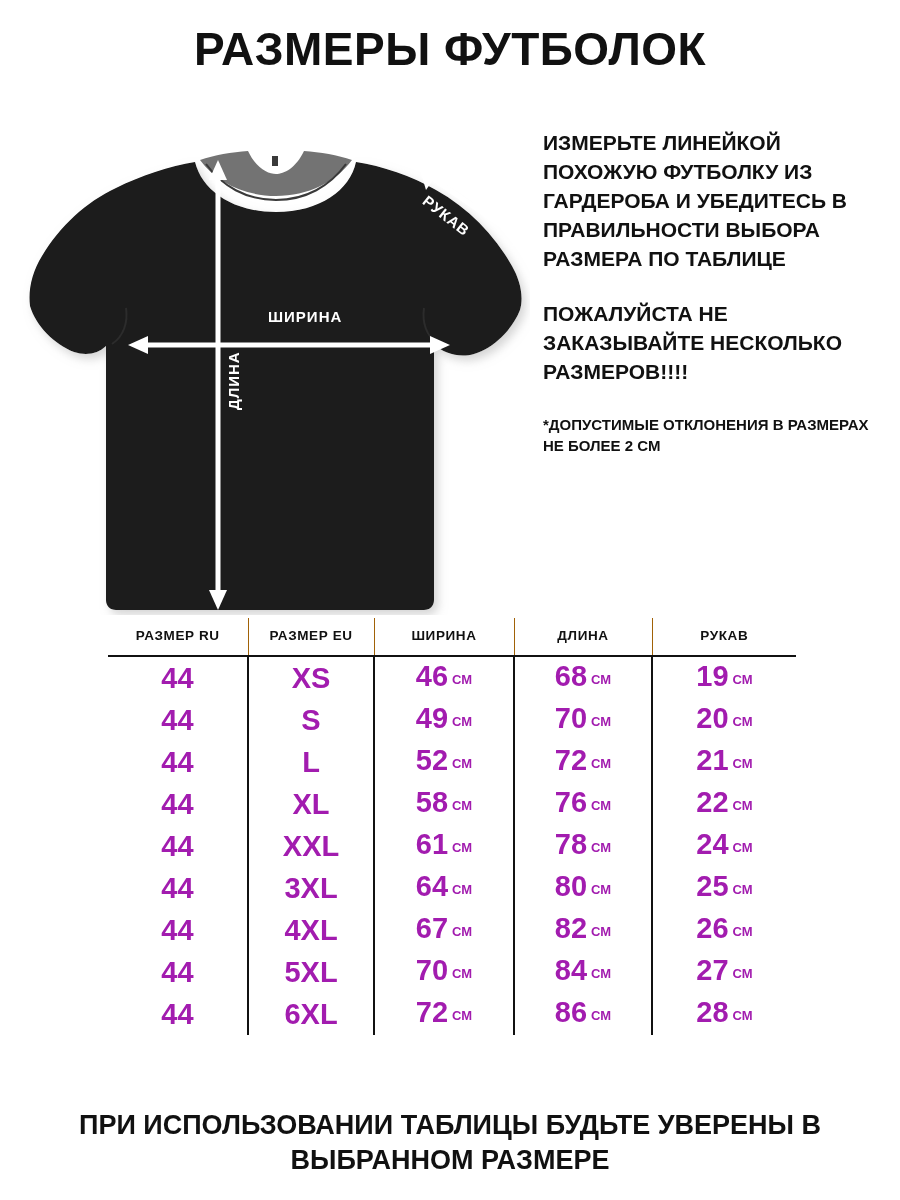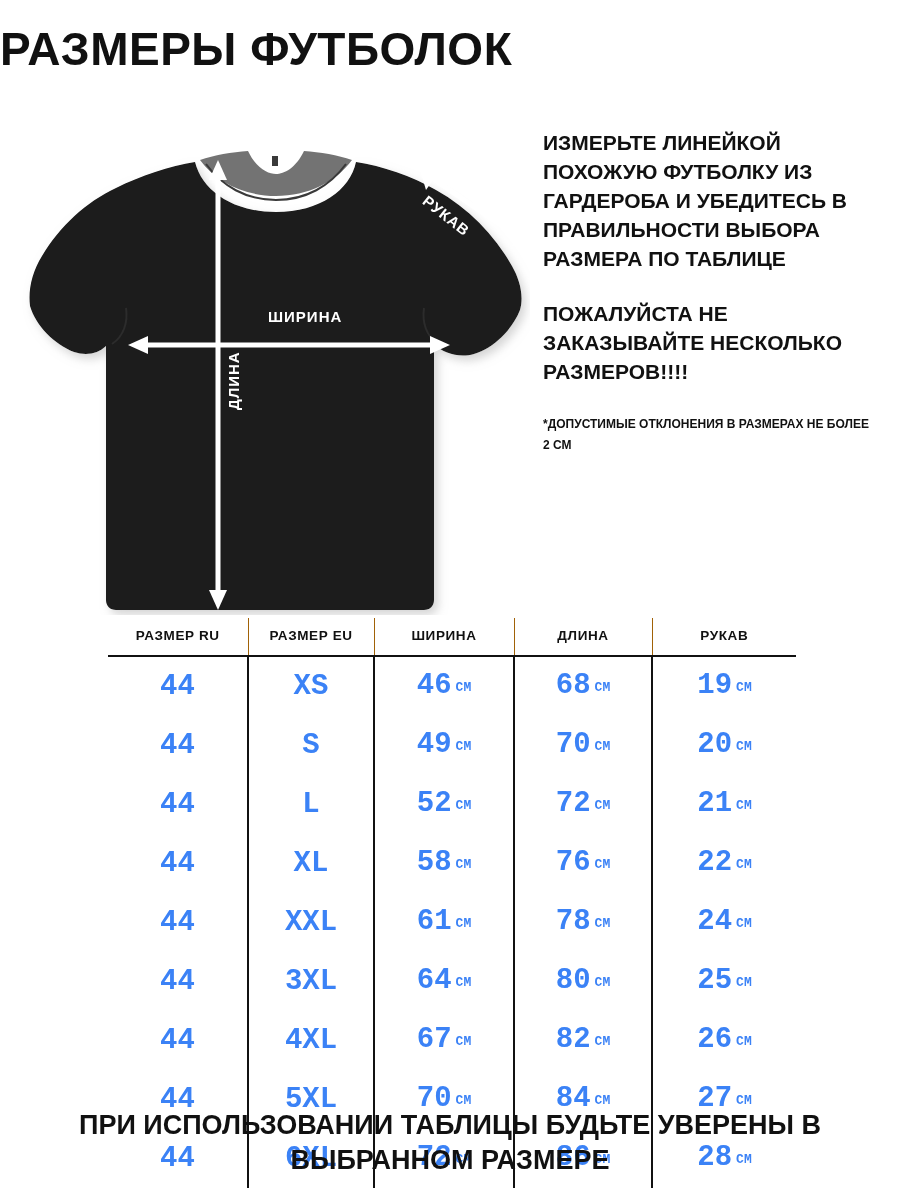--- a/index.html
+++ b/index.html
@@ -15,21 +15,21 @@
     color: #111111;
     overflow: hidden;
   }
 
   
   .title {
     position: absolute;
     top: 22px;
     left: 0;
     width: 900px;
-    text-align: left;
+    text-align: center;
     font-size: 46px;
     font-weight: bold;
     letter-spacing: 0.5px;
     color: #111111;
   }
 
   
   .illustration {
     position: absolute;
     top: 110px;
@@ -67,21 +67,21 @@
     top: 10px;
     width: 350px;
   }
   .side-text p {
     margin: 8px;
     font-weight: bold;
     color: #111111;
   }
   .para1 { font-size: 21px; line-height: 29px; }
   .para2 { font-size: 21px; line-height: 29px; margin-top: 26px !important; }
-  .para3 { font-size: 12px; line-height: 21px; margin-top: 28px !important; }
+  .para3 { font-size: 15px; line-height: 21px; margin-top: 28px !important; }
 
   
   .table-wrap {
     position: absolute;
     top: 618px;
     left: 108px;
     width: 688px;
   }
   table.size-table {
     border-collapse: collapse;
@@ -94,24 +94,23 @@
     letter-spacing: 0.6px;
     padding: 10px 0 12px 0;
     text-align: center;
     color: #111111;
     border-bottom: 2px solid #111111;
     border-right: 1px solid #a16207;
   }
   table.size-table th:last-child { border-right: none; }
   table.size-table td {
     text-align: center;
-    padding: 12px 0;
+    padding: 3px 0;
     border-right: 2px solid #111111;
-    color: #3b82f6;
-    font-family: Liberation Mono, monospace;
+    color: #a21caf;
   }
   table.size-table td:last-child { border-right: none; text-align: center; }
   table.size-table tr:last-child td { border-bottom: none; }
 
   .cell-big {
     font-size: 29px;
     font-weight: bold;
     line-height: 33px;
   }
   .unit {

